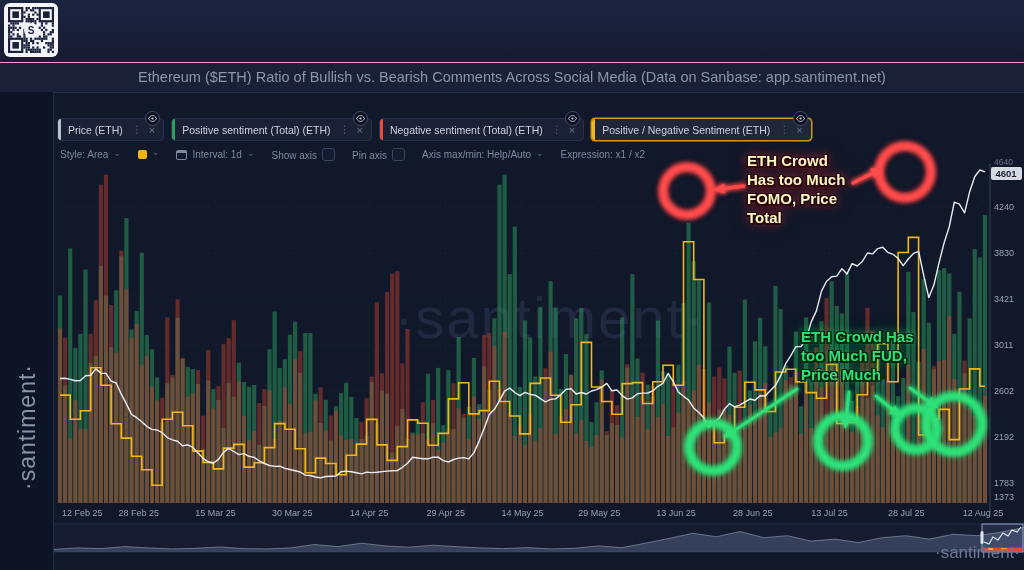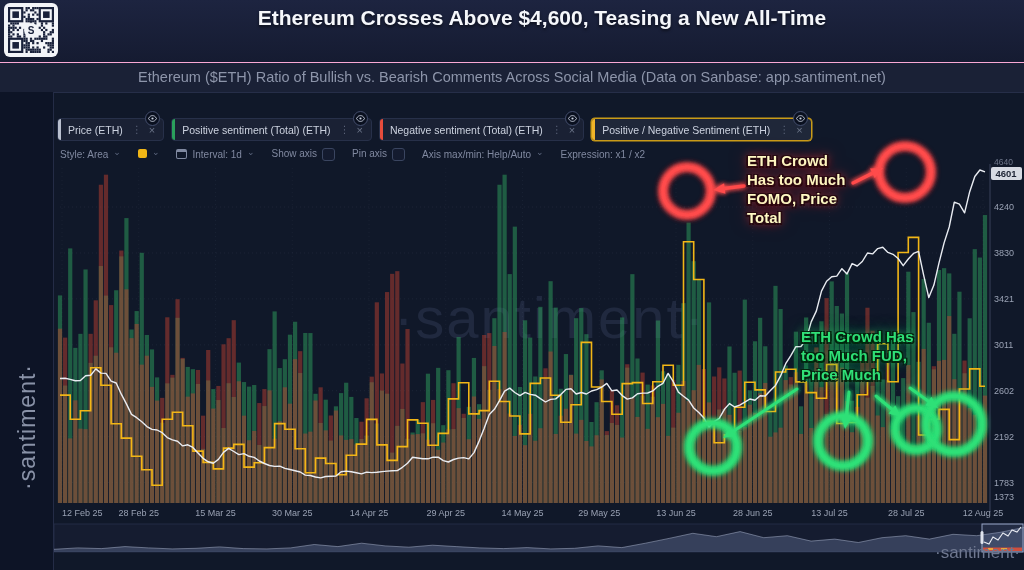--- a/index.html
+++ b/index.html
@@ -33,21 +33,21 @@
        border-radius:4px;font-size:10.5px;color:#ccd2df;padding-right:8px;white-space:nowrap;justify-content:center;}
   .tab.sel{border-color:#c99b18;background:#1f2739;box-shadow:0 0 0 .5px #c99b18;}
   .accent{width:3px;align-self:stretch;border-radius:3px 0 0 3px;margin-right:7px;}
   .kebab{color:#5a6378;margin-left:9px;font-size:10px;}
   .close{color:#6b7488;margin-left:7px;font-size:11px;}
   .eye{position:absolute;width:15px;height:15px;border-radius:50%;background:#0a101f;
        border:1px solid #454f6e;box-sizing:border-box;display:flex;align-items:center;justify-content:center;}
   
   #toolbar{position:absolute;left:60px;top:146px;display:flex;gap:17px;align-items:center;
            font-size:10px;color:#8089a0;height:16px;}
-  .titem{display:flex;align-items:flex-start;gap:5px;white-space:nowrap;}
+  .titem{display:flex;align-items:flex-end;gap:5px;white-space:nowrap;}
   .chev{font-size:9px;color:#5d677f;position:relative;top:-2px;}
   .swatch{width:9px;height:9px;border-radius:2px;}
   .chk{width:11px;height:11px;border:1px solid #3a4560;border-radius:3px;background:#141b2f;}
   .cal{width:11px;height:10px;border:1px solid #8089a0;border-radius:2px;box-sizing:border-box;
        border-top-width:3px;}
   #chart{position:absolute;left:54px;top:92px;}
   
   .ann{position:absolute;font-weight:bold;font-size:15px;line-height:19px;white-space:nowrap;}
   .annR{color:#fef9c3;text-shadow:-1.5px -1.5px 0 #260a10,1.5px -1.5px 0 #260a10,
         -1.5px 1.5px 0 #260a10,1.5px 1.5px 0 #260a10,0 0 10px rgba(255,70,70,.8),0 0 18px rgba(255,60,60,.5);}
@@ -195,21 +195,20 @@
         <rect x="34.66666666666667" y="4" width="15.333333333333336" height="15.333333333333336" fill="#18203a"></rect>
         <rect x="36.85714285714286" y="6.190476190476191" width="10.952380952380953" height="10.952380952380953" fill="#f2f4f8"></rect>
         <rect x="39.04761904761905" y="8.380952380952381" width="6.571428571428572" height="6.571428571428572" fill="#18203a"></rect>
         <rect x="4" y="34.66666666666667" width="15.333333333333336" height="15.333333333333336" fill="#18203a"></rect>
         <rect x="6.190476190476191" y="36.85714285714286" width="10.952380952380953" height="10.952380952380953" fill="#f2f4f8"></rect>
         <rect x="8.380952380952381" y="39.04761904761905" width="6.571428571428572" height="6.571428571428572" fill="#18203a"></rect>
         <circle cx="27" cy="27" r="7" fill="#f2f4f8"></circle>
         <text x="27" y="30.5" text-anchor="middle" font-size="10" font-weight="bold" fill="#18203a" font-family="Liberation Sans">S</text>
       </svg>
     <div class="titlewrap">
-      <div>Ethereum Crosses Above $4,600, Teasing a New All-Time</div>
     </div>
   </div>
   <div class="subtitle">Ethereum ($ETH) Ratio of Bullish vs. Bearish Comments Across Social Media (Data on Sanbase: app.santiment.net)</div>
   <div class="sidebar">
     <div class="vtext">·santiment·</div>
   </div>
   <div class="panel"></div>
   <div class="center-wm">·santiment·</div>
   <svg id="chart" width="970" height="478" viewBox="54 92 970 478">
       <defs>

